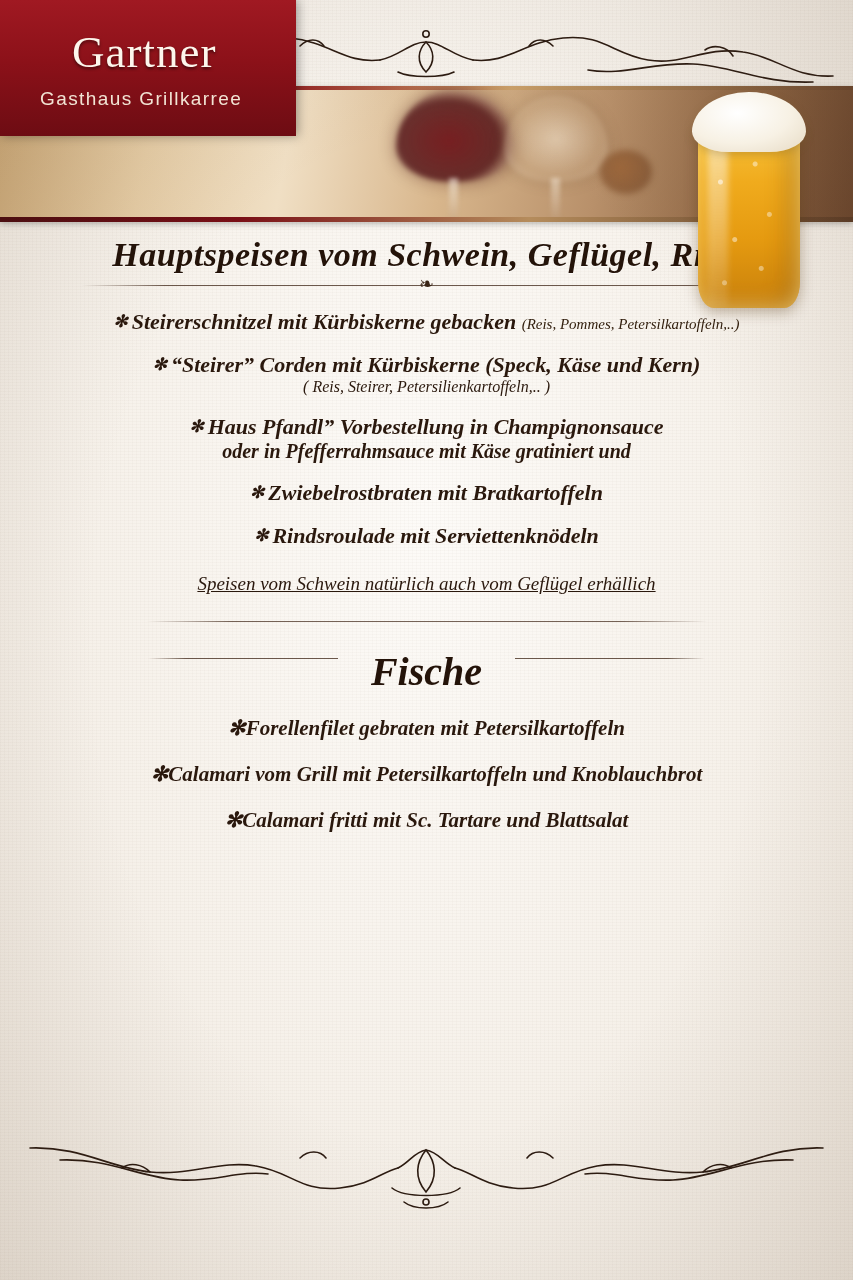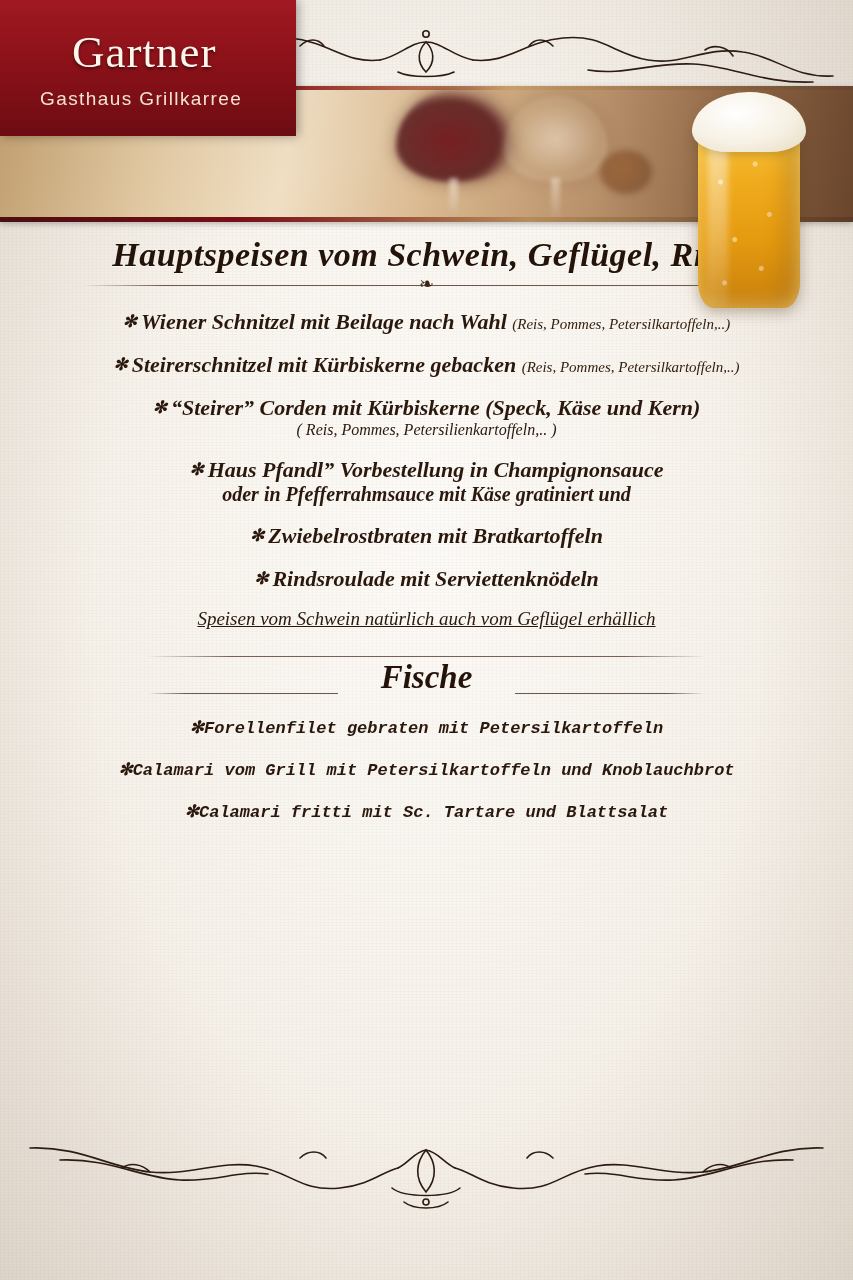--- a/index.html
+++ b/index.html
@@ -240,61 +240,61 @@
   .dish .line2.small {
     font-size: 16px;
     font-weight: normal;
   }
   .dish-note {
     font-family: "Liberation Serif", serif;
     font-style: italic;
     font-size: 19px;
     color: #2a180d;
     text-decoration: underline;
-    margin-top: 16px;
+    margin-top: 24px;
     text-align: center;
   }
 
   .divider {
     width: 560px;
     height: 1px;
     margin: 26px auto 0 auto;
     background: linear-gradient(90deg, rgba(60,35,20,0) 0%, rgba(60,35,20,0.7) 15%, rgba(60,35,20,0.7) 85%, rgba(60,35,20,0) 100%);
   }
 
   .fische-head {
-    margin-top: 2px;
+    margin-top: 26px;
     font-family: "Liberation Serif", serif;
     font-style: italic;
     font-weight: bold;
-    font-size: 33px;
+    font-size: 40px;
     color: #241309;
     position: relative;
     display: inline-block;
     padding: 0 10px;
   }
   .fische-wrap { position: relative; width: 853px; }
   .fische-wrap .side-line {
     position: absolute;
     top: 36px;
     height: 1px;
     background: linear-gradient(90deg, rgba(60,35,20,0) 0%, rgba(60,35,20,0.75) 20%, rgba(60,35,20,0.75) 100%);
     width: 190px;
   }
   .fische-wrap .side-line.left { left: 148px; }
   .fische-wrap .side-line.right {
     right: 148px;
     background: linear-gradient(270deg, rgba(60,35,20,0) 0%, rgba(60,35,20,0.75) 20%, rgba(60,35,20,0.75) 100%);
   }
 
   .fish-item {
-    font-family: Liberation Mono, monospace;
+    font-family: Liberation Serif, serif;
     font-style: italic;
     font-weight: bold;
-    font-size: 17px;
+    font-size: 21px;
     color: #2a180d;
     margin-top: 21px;
   }
 
   .footer-space { height: 40px; }
 </style>
 </head>
 <body>
 
 <div class="page">
@@ -340,34 +340,30 @@
   </div>
 
   <div class="content">
 
     <div class="section-title">Hauptspeisen vom Schwein, Geflügel, Rind</div>
     <div class="title-rule">
       <div class="line"></div>
       <div class="knot">❧</div>
     </div>
 
-    <div class="dish">
-      <span class="star">✻</span><span>Wiener Schnitzel mit Beilage nach Wahl</span>
-      <span class="garnish">(Reis, Pommes, Petersilkartoffeln,..)</span>
-    </div>
 
     <div class="dish">
       <span class="star">✻</span><span>Steirerschnitzel mit Kürbiskerne gebacken</span>
       <span class="garnish">(Reis, Pommes, Petersilkartoffeln,..)</span>
     </div>
 
 
     <div class="dish">
       <span class="star">✻</span><span>“Steirer” Corden mit Kürbiskerne (Speck, Käse und Kern)</span>
-      <span class="line2 small">( Reis, Pommes, Petersilienkartoffeln,.. )</span>
+      <span class="line2 small">( Reis, Steirer, Petersilienkartoffeln,.. )</span>
     </div>
 
     <div class="dish">
       <span class="star">✻</span><span>Haus Pfandl” Vorbestellung in Champignonsauce</span>
       <span class="line2">oder in Pfefferrahmsauce mit Käse gratiniert und</span>
     </div>
 
 
     <div class="dish">
       <span class="star">✻</span><span>Zwiebelrostbraten mit Bratkartoffeln</span>

